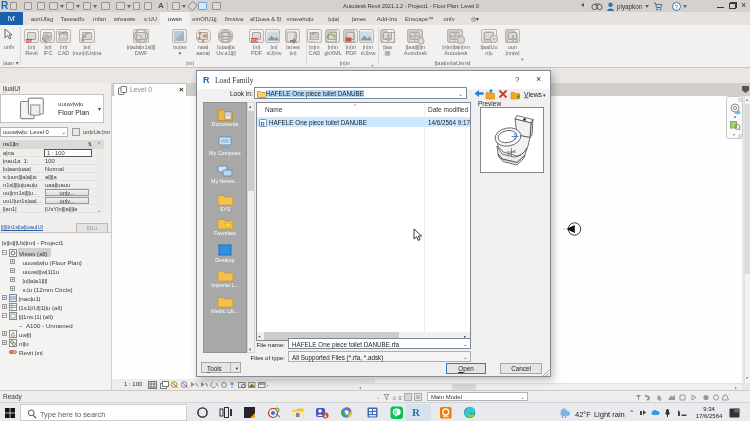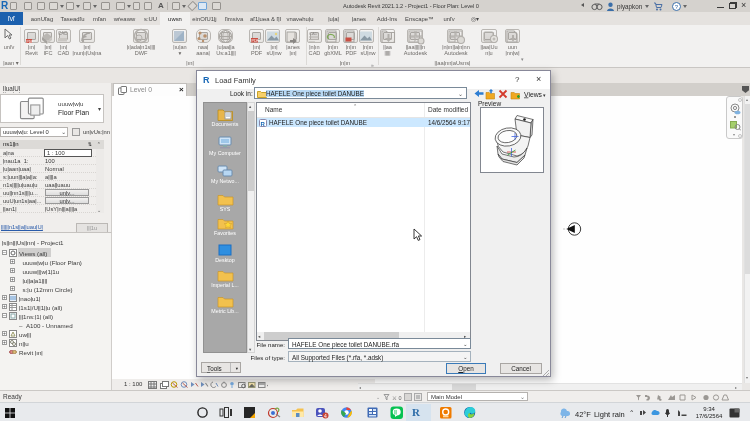--- a/index.html
+++ b/index.html
@@ -464,20 +464,27 @@
  </svg>
 </div>
 
 <div class="abs" id="taskbar" style="left:0;top:402px;width:750px;height:19px;background:#e8eaed;border-top:1px solid #d2d5d8;">
  <svg class="abs" style="left:5px;top:5px;" width="10" height="10" viewBox="0 0 10 10">
       <rect x="0" y="0" width="4.6" height="4.6" fill="#111"></rect>
       <rect x="5.4" y="0" width="4.6" height="4.6" fill="#111"></rect>
       <rect x="0" y="5.4" width="4.6" height="4.6" fill="#111"></rect>
       <rect x="5.4" y="5.4" width="4.6" height="4.6" fill="#111"></rect>
     </svg>
+ <div class="abs" style="left:20px;top:1px;width:167px;height:17px;background:#fdfdfd;border:1px solid #c9ccd0;">
+  <svg class="abs" style="left:6px;top:4px;" width="10" height="10" viewBox="0 0 10 10">
+        <circle cx="4.2" cy="3.8" r="2.9" fill="none" stroke="#555" stroke-width="1"></circle>
+        <line x1="6.3" y1="6.3" x2="9" y2="9" stroke="#555" stroke-width="1.1"></line>
+      </svg>
+  <div class="abs" style="left:19px;top:4.5px;font-size:7.4px;color:#57606a;">Type here to search</div>
+ </div>
  <svg class="ticon" style="left:196px;">
       <circle cx="6.5" cy="6.5" r="4.6" fill="none" stroke="#222" stroke-width="1.4"></circle>
     </svg>
  <svg class="ticon" style="left:219px;">
       <rect x="1" y="3" width="3" height="7" fill="none" stroke="#333"></rect>
       <rect x="5.5" y="1.5" width="4" height="10" fill="none" stroke="#333"></rect>
       <rect x="11" y="3" width="2" height="7" fill="#333"></rect>
     </svg>
  <svg class="ticon" style="left:243px;">
       <rect x="1" y="1" width="11" height="11" fill="#262626"></rect>
@@ -552,21 +559,21 @@
  <svg class="abs" style="left:729px;top:5px;" width="11" height="10">
       <rect x="0.5" y="0.5" width="10" height="9" rx="1" fill="#333"></rect>
       <rect x="5.5" y="0.5" width="5" height="4" fill="#666"></rect>
     </svg>
 </div>
 
 <div class="abs" id="dialog" style="left:196px;top:70px;width:355px;height:307px;background:#f0f0f0;border:1px solid #889;box-shadow:2px 3px 8px rgba(0,0,0,0.28);">
 
  <div class="abs" style="left:0;top:0;width:353px;height:18px;background:#fff;">
   <div class="abs" style="left:6px;top:4px;font-size:9px;font-weight:bold;color:#1767b6;">R</div>
-  <div class="abs" style="left:18px;top:5px;font-size:7.5px;color:#333;">Load Family</div>
+  <div class="abs" style="left:18px;top:5px;font-size:7.5px;color:#333;font-family:Liberation Serif, serif;">Load Family</div>
   <div class="abs" style="left:318px;top:4px;font-size:8px;color:#333;">?</div>
   <div class="abs" style="left:339px;top:3px;font-size:9px;color:#333;">×</div>
  </div>
 
  <div class="abs" style="left:33px;top:19px;font-size:6.5px;color:#222;">Look in:</div>
  <div class="abs" style="left:57px;top:16px;width:213px;height:12px;background:#fff;border:1px solid #7a8a99;">
   <svg class="abs" style="left:2px;top:2px;" width="10" height="8">
         <path d="M0.5 1.5 h3 l1 1 h5 v5 h-9 z" fill="#f7d06b" stroke="#c9a227"></path>
       </svg>
   <div class="abs" style="left:11px;top:2px;font-size:6.3px;color:#222;"><span style="background:#b8d9f5;">HAFELE One piece toilet DANUBE</span></div>

